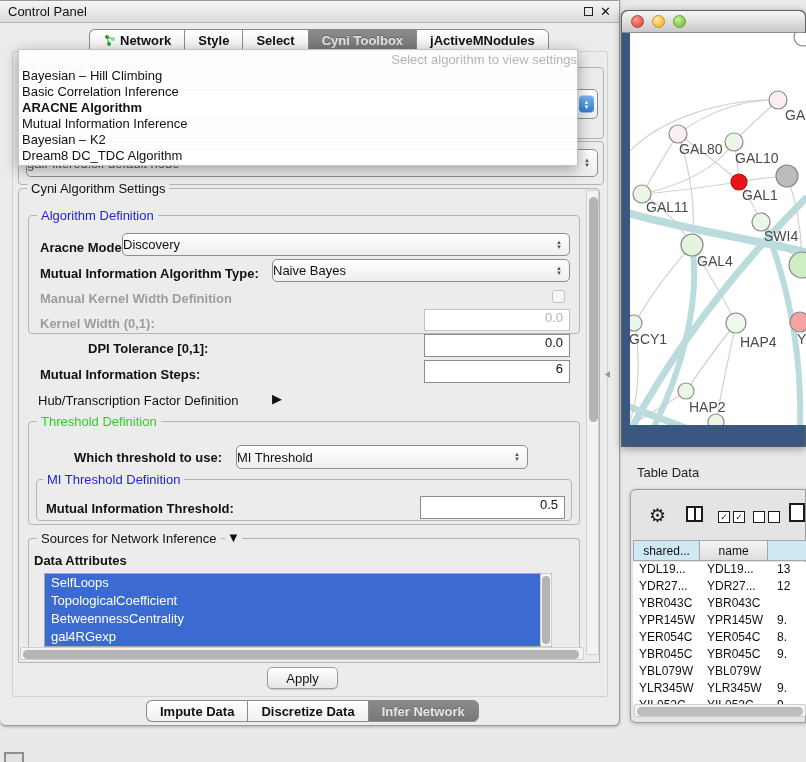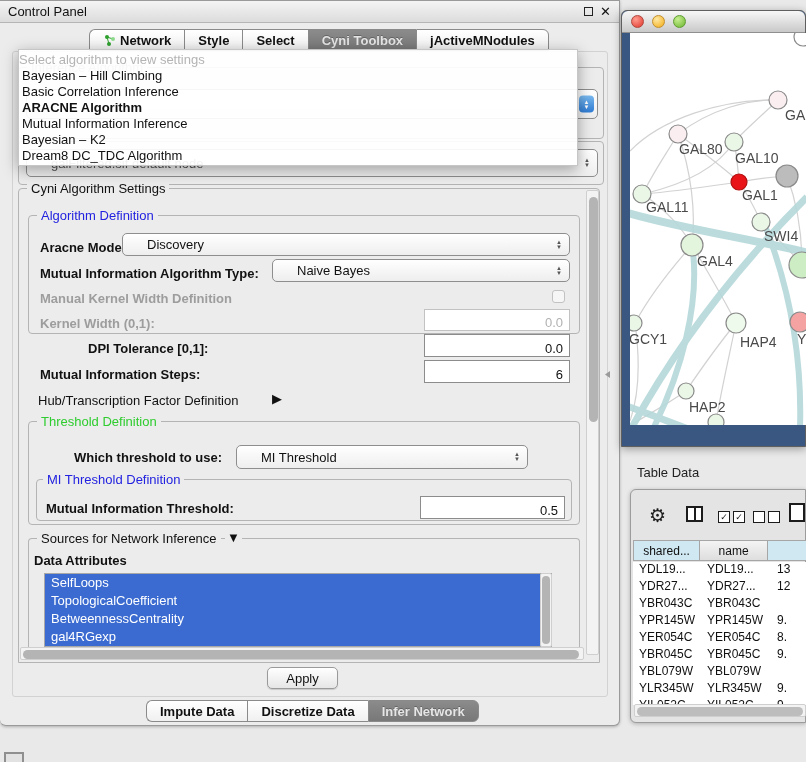--- a/index.html
+++ b/index.html
@@ -34,44 +34,44 @@
   .grp { border:1px solid #b4b4b4; border-radius:4px; }
   .legend { position:absolute; font-size:13px; background:#ececec; padding:0 4px; white-space:nowrap; }
   .legend.blue { color:#2222e0; } .legend.green { color:#2ecc2e; }
 
   .lbl { position:absolute; font-size:13px; font-weight:bold; white-space:nowrap; }
   .lbl.dis { color:#9d9d9d; }
   .plain { font-weight:normal; }
 
   .combo { position:absolute; border:1px solid #8e8e8e; border-radius:5px;
            background:linear-gradient(#ffffff,#eeeeee); font-size:13px;
-           display:flex; align-items:center; padding:0 24px; }
+           display:flex; align-items:center; padding:0 0; }
   .stepper { position:absolute; right:7px; top:50%; transform:translateY(-50%);
              display:flex; flex-direction:column; line-height:5px; font-size:6px; color:#555; }
   .stepper.blue-pill { right:3px; width:15px; height:17px; border-radius:4px;
              background:linear-gradient(#79b9ef,#2f7cd4); color:#fff; align-items:center; justify-content:center; }
   .tf { position:absolute; border:1px solid #8c8c8c; background:#fff; font-size:13px;
-        display:flex; align-items:flex-end; justify-content:flex-end; padding:0 6px; }
+        display:flex; align-items:flex-start; justify-content:flex-end; padding:0 6px; }
   .tf.dis { border-color:#c2c2c2; color:#b2b2b2; }
   .chk { position:absolute; width:13px; height:13px; border:1px solid #c2c2c2; border-radius:3px; background:#f6f6f6; }
 
   .sb-track { position:absolute; background:#f3f3f3; border:1px solid #cfcfcf; border-radius:2px; }
   .sb-thumb { position:absolute; background:#b4b4b4; border-radius:6px; }
 
   .list { position:absolute; background:#fff; border:1px solid #a8a8a8; overflow:hidden; }
   .li { height:18px; line-height:18px; font-size:13px; color:#fff; background:#3b6bd0; padding-left:6px; }
 
   .btn { position:absolute; border:1px solid #9a9a9a; border-radius:5px;
          background:linear-gradient(#ffffff,#e6e6e6); font-size:13px;
          display:flex; align-items:center; justify-content:center; box-shadow:0 1px 1px rgba(0,0,0,.15); }
 
   
   #popup { left:18px; top:48px; width:560px; height:117px; background:rgba(255,255,255,.92);
            border:1px solid #c6c6c6; box-shadow:0 4px 14px rgba(0,0,0,.35); z-index:50; padding-top:2px; }
-  #popup .prompt { text-align:left; color:#b4b4b4; font-size:13px; height:16px; line-height:16px; }
+  #popup .prompt { text-align:right; color:#b4b4b4; font-size:13px; height:16px; line-height:16px; }
   #popup .item { font-size:13px; height:16px; line-height:16px; padding-left:3px; white-space:nowrap; }
   #popup .item.bold { font-weight:bold; }
 
   
   #netwin { left:621px; top:10px; width:185px; height:437px; background:#395781;
             border:1px solid #5f5f5f; border-radius:6px 6px 0 0; box-shadow:0 2px 8px rgba(0,0,0,.35); }
   .net-titlebar { left:0; top:0; width:100%; height:22px; border-radius:6px 6px 0 0;
             background:linear-gradient(#f7f7f7,#c9c9c9); border-bottom:1px solid #8f8f8f;
             display:flex; align-items:center; gap:8px; padding-left:9px; }
   .tl { width:13px; height:13px; border-radius:50%; }

